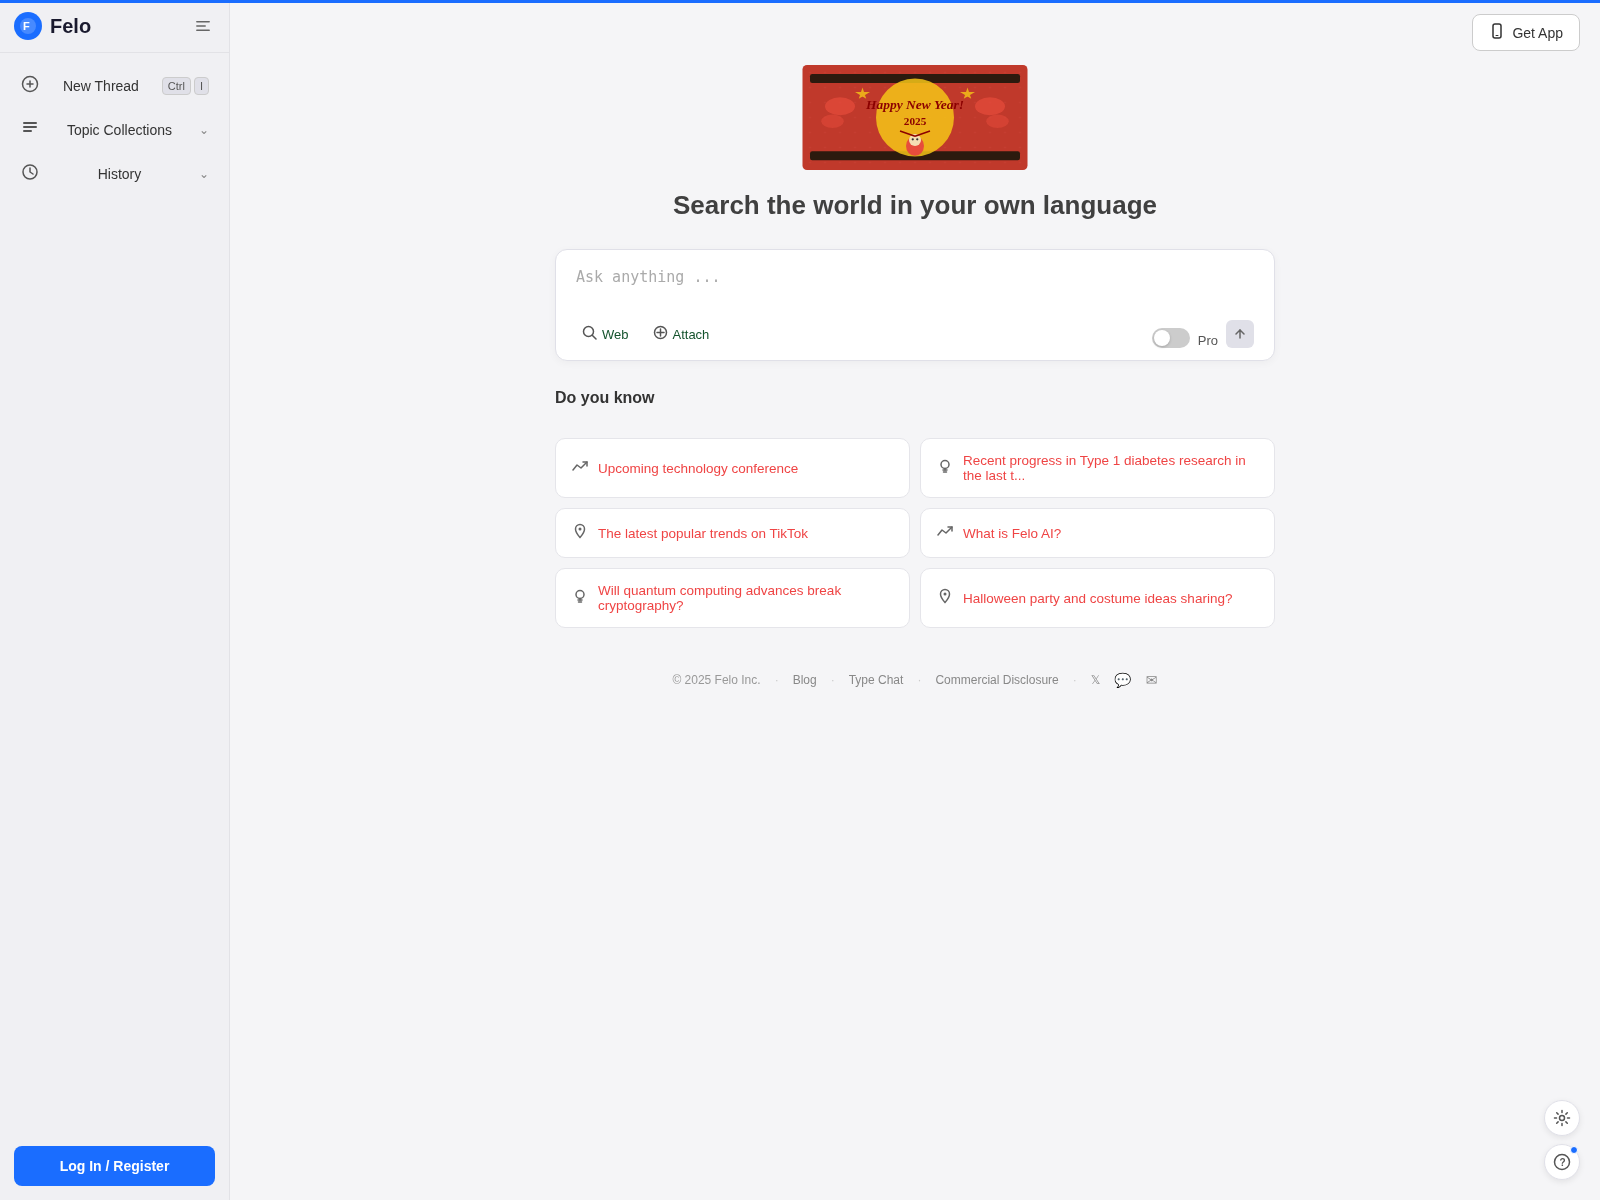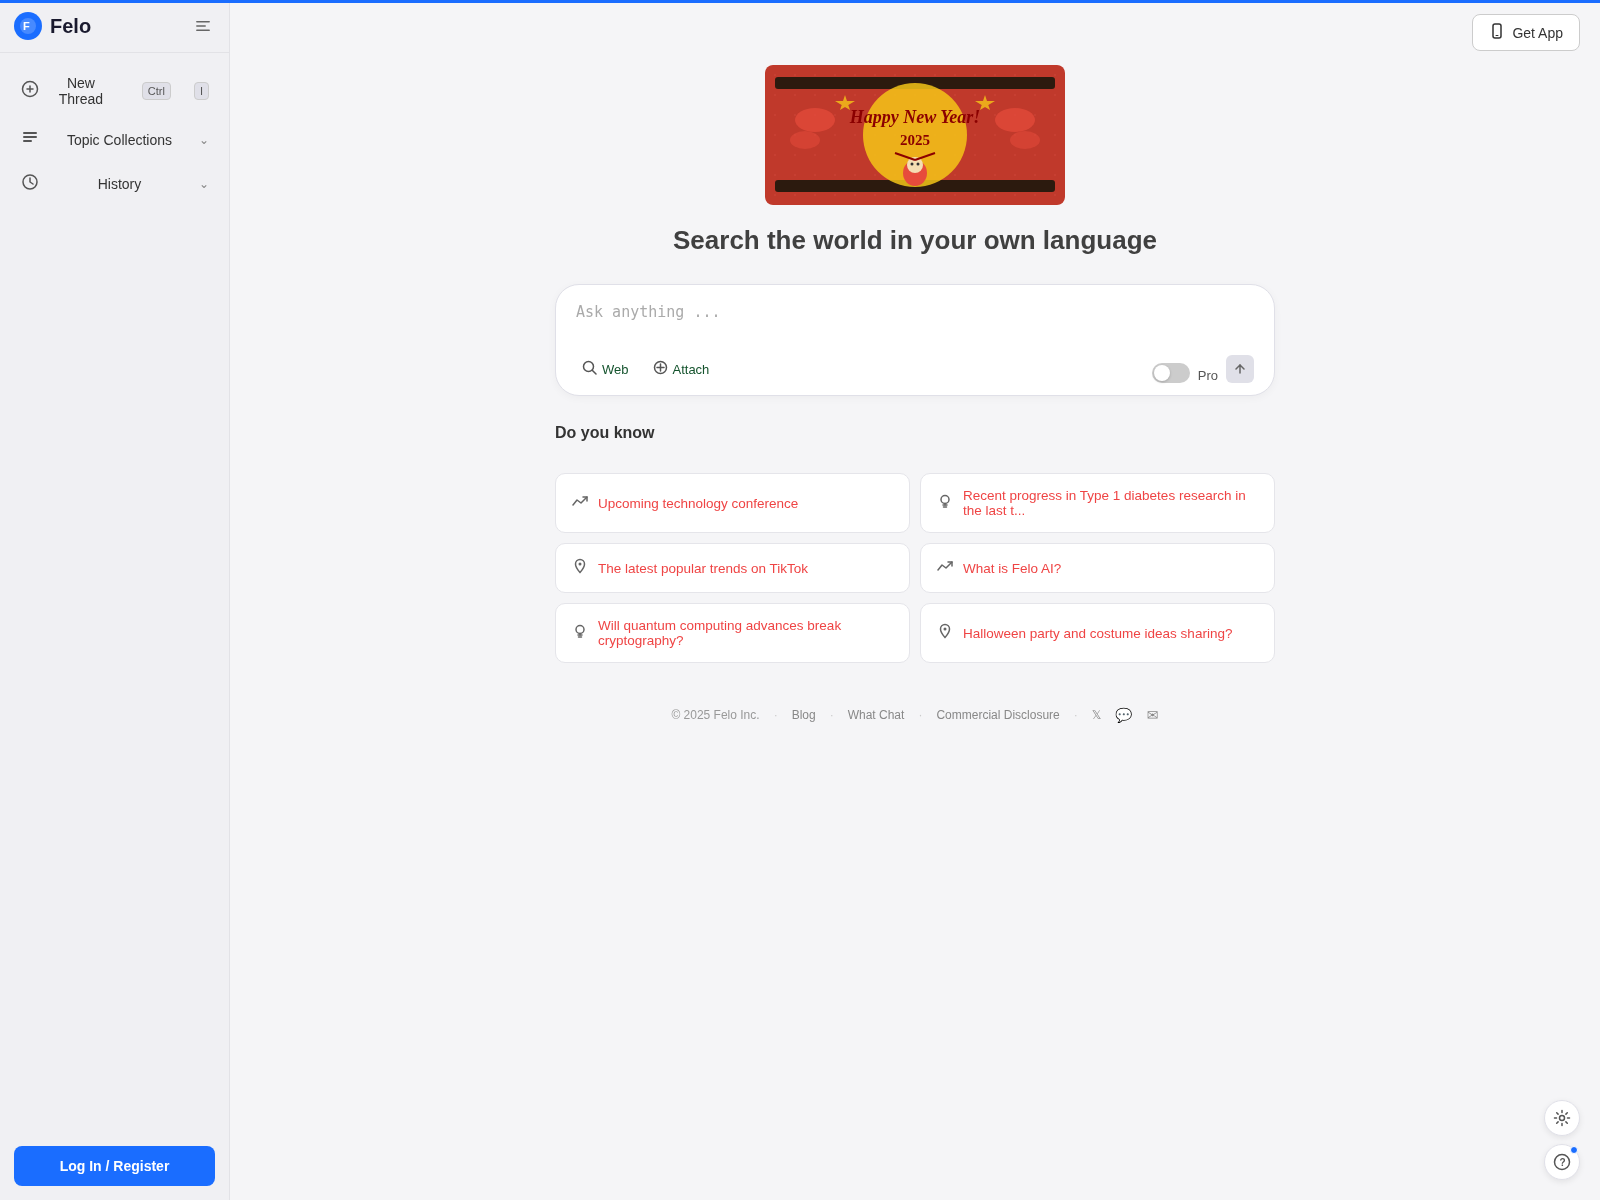--- a/index.html
+++ b/index.html
@@ -102,21 +102,20 @@
       align-items: center;
     }
 
     .kbd {
       background: #e0e0e8;
       border: 1px solid #ccc;
       border-radius: 4px;
       padding: 2px 5px;
       font-size: 11px;
       color: #555;
-      margin-left: 20px;
     }
 
     .nav-chevron {
       font-size: 12px;
       color: #888;
     }
 
     #sidebar-footer {
       padding: 14px;
     }
@@ -165,21 +164,21 @@
 
     #content-center {
       display: flex;
       flex-direction: column;
       align-items: center;
       padding: 0 20px 30px;
     }
 
     #banner-img {
       width: 300px;
-      height: 140px;
+      height: 105px;
       margin-bottom: 20px;
       border-radius: 8px;
       overflow: hidden;
       position: relative;
     }
 
     
     #banner-svg {
       width: 100%;
       height: 100%;
@@ -191,21 +190,21 @@
       color: #404040;
       text-align: center;
       margin-bottom: 28px;
     }
 
     #search-box {
       width: 720px;
       max-width: 95%;
       background: white;
       border: 1.5px solid #e0e0e8;
-      border-radius: 24px;
+      border-radius: 12px;
       padding: 18px 20px 12px;
       margin-bottom: 28px;
       box-shadow: 0 2px 8px rgba(0,0,0,0.04);
     }
 
     #search-input {
       width: 100%;
       border: none;
       outline: none;
       font-size: 15px;
@@ -606,21 +605,21 @@
     </div>
         </div>
     </div>
   </div>
 
   <div id="page-footer">
     <span>© 2025 Felo Inc.</span>
     <span class="footer-sep">·</span>
     <a class="footer-link">Blog</a>
     <span class="footer-sep">·</span>
-    <a class="footer-link">What Chat</a>
+    <a class="footer-link">Type Chat</a>
     <span class="footer-sep">·</span>
     <a class="footer-link">Commercial Disclosure</a>
     <span class="footer-sep">·</span>
     <span style="cursor:pointer;color:#888;">𝕏</span>
     <span style="cursor:pointer;color:#888;font-size:14px;">💬</span>
     <span style="cursor:pointer;color:#888;font-size:14px;">✉</span>
   </div>
 </div>
 
 <div id="bottom-right-icons">

